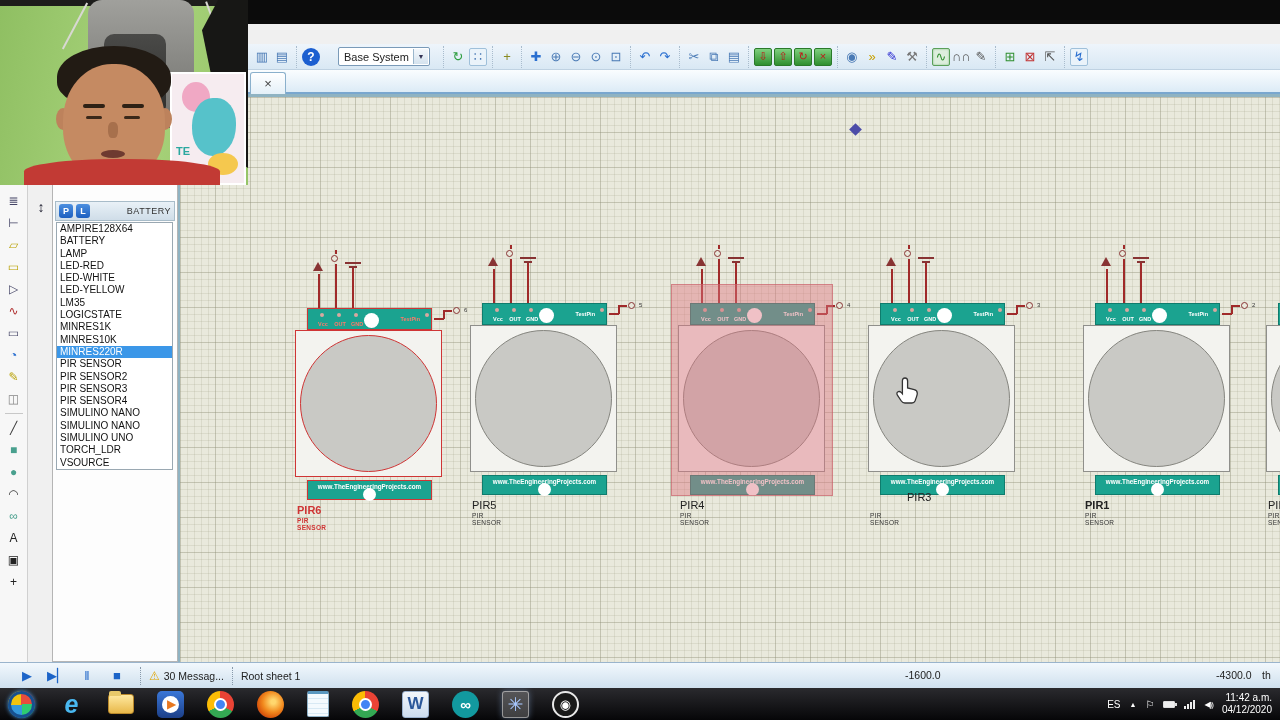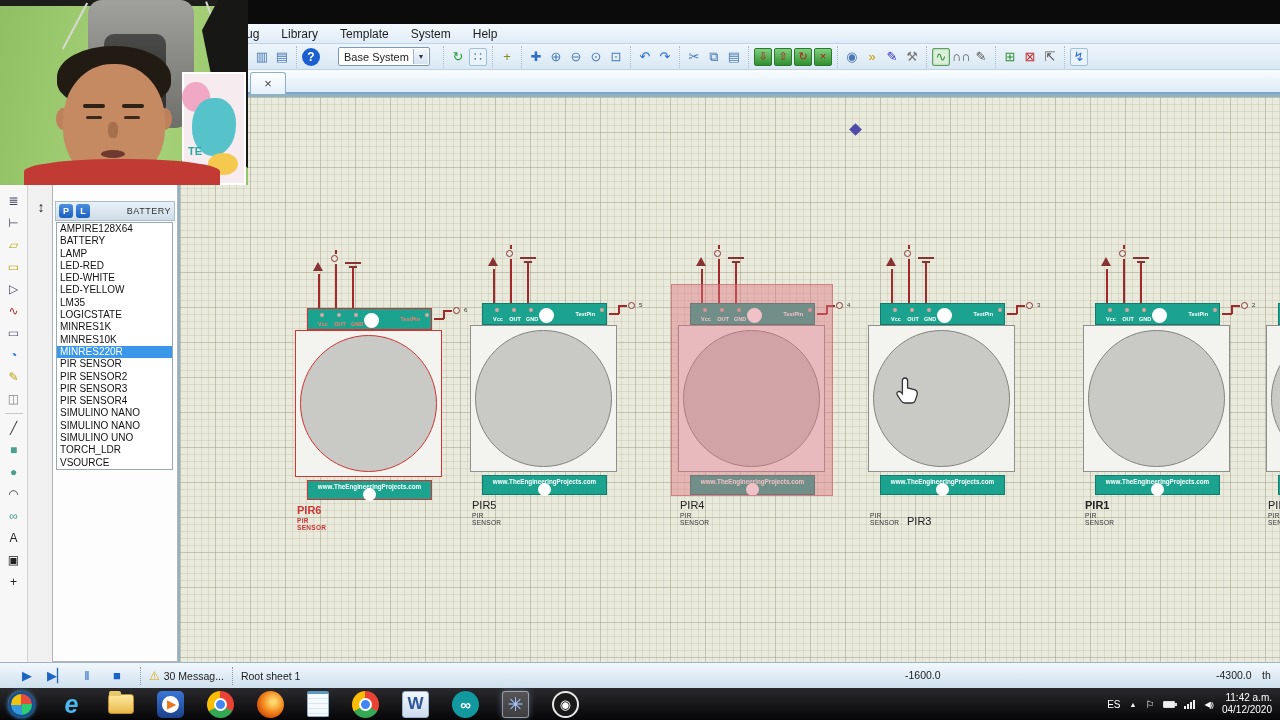--- a/index.html
+++ b/index.html
@@ -148,48 +148,41 @@
                 background:radial-gradient(ellipse at 45% 45%, #4a9a3f 30%, #2e7030 70%, transparent 72%); }
   .wc-hulkfig::after { content:""; position:absolute; left:8px; bottom:0px; width:34px; height:26px; background:#a02848; border-radius:40%; }
   .wc-backpack { position:absolute; left:88px; top:0px; width:106px; height:128px;
                  background:linear-gradient(#a0a09c,#6e6e6a); border-radius:14px 14px 20px 20px; }
   .wc-backpack::before { content:""; position:absolute; left:16px; top:34px; width:62px; height:82px;
                  background:linear-gradient(#4a4a48,#2e2e2c); border-radius:10px; }
   .wc-strap1,.wc-strap2 { position:absolute; width:2px; height:52px; background:#d8d8d2; top:0; }
   .wc-strap1 { left:74px; transform:rotate(28deg); }
   .wc-strap2 { left:214px; transform:rotate(-20deg); }
   .wc-cord { position:absolute; left:186px; top:96px; width:3px; height:70px; background:#2a2a28; transform:rotate(8deg); }
-  .wc-poster2 { position:absolute; right:2px; top:72px; width:64px; height:113px; background:#f6ecf0; border:2px solid #fff; }
+  .wc-poster2 { position:absolute; right:2px; top:72px; width:76px; height:113px; background:#f6ecf0; border:2px solid #fff; }
   .wc-blob1 { position:absolute; right:8px; top:24px; width:44px; height:58px; background:#56c2ca; border-radius:50% 45% 55% 50%; }
   .wc-blob2 { position:absolute; right:34px; top:8px; width:28px; height:30px; background:#f0a8c4; border-radius:50%; }
   .wc-blob3 { position:absolute; right:6px; bottom:8px; width:30px; height:22px; background:#f5c84e; border-radius:50%; }
   .wc-poster2 .tetxt { position:absolute; left:4px; bottom:26px; font-size:11px; font-weight:bold; color:#2ba8a0; }
   .wc-hair { position:absolute; left:57px; top:46px; width:114px; height:62px; background:#221b14; border-radius:50% 50% 42% 42%; }
   .wc-face { position:absolute; left:63px; top:64px; width:102px; height:118px; background:#c58a62; border-radius:48% 48% 45% 45%; }
   .wc-ear { position:absolute; top:108px; width:14px; height:22px; background:#bd825c; border-radius:50%; }
   .wc-brow { position:absolute; width:22px; height:4px; background:#2e2115; border-radius:2px; top:104px; }
   .wc-eye { position:absolute; width:16px; height:3px; background:#3a281a; border-radius:2px; top:116px; }
   .wc-nose { position:absolute; left:108px; top:122px; width:10px; height:16px; background:rgba(130,80,50,.45); border-radius:40%; }
   .wc-mouth { position:absolute; left:101px; top:150px; width:24px; height:8px; background:#6e3a30; border-radius:50%; }
   .wc-neck { position:absolute; left:100px; top:162px; width:30px; height:16px; background:#b87d56; }
   .wc-shirt { position:absolute; left:24px; bottom:0; width:196px; height:26px; background:#c23a34; border-radius:48% 48% 0 0; }
 </style>
 </head>
 <body>
 
 <div id="stage" data-name="proteus-app">
 
   <div class="titlebar" data-name="window-titlebar"></div>
-  <div class="menubar" data-name="menu-bar" id="menu-items">
-      <span data-name="menu-item-ug">ug</span>
-      <span data-name="menu-item-library">Library</span>
-      <span data-name="menu-item-template">Template</span>
-      <span data-name="menu-item-system">System</span>
-      <span data-name="menu-item-help">Help</span>
-    </div>
   <div class="toolbar" data-name="main-toolbar" id="toolbar-groups">
       <div class="tgroup" data-name="toolbar-group">
         <span class="tool" data-name="view-list-icon" style="color: rgb(74, 122, 181);">▥</span>
         <span class="tool" data-name="design-explorer-icon" style="color: rgb(74, 122, 181);">▤</span>
       </div>
       <div class="tgroup" data-name="toolbar-group">
         <span class="tool help" data-name="help-icon">?</span>
       </div>
       <div class="tgroup" data-name="toolbar-group" style="border: none;">
         <div class="combo" data-name="style-combo">
@@ -428,21 +421,21 @@
           <span class="dot" data-name="fresnel-hole" style="left: 56px; top: 3.5px; width: 15px; height: 15px;"></span>
           <span class="testlbl" data-name="testpin-label">TestPin</span>
           <span class="pindot" data-name="testpin-dot" style="left: 117px;"></span>
         </div>
         <div class="body" data-name="pir-body" style="left: 0px; top: 22px; width: 147px; height: 147px;"></div>
         <div class="lens" data-name="pir-lens" style="left: 5px; top: 27px; width: 137px; height: 137px;"></div>
         <div class="bar" data-name="pir-bottom-bar" style="left: 12px; top: 172px; width: 125px; height: 20px;">
           <span class="brand" data-name="brand-text">www.TheEngineeringProjects.com</span>
           <span class="dot" data-name="bottom-hole" style="left: 55px; top: 7px; width: 13px; height: 13px;"></span>
         </div>
-        <div class="nm" data-name="component-ref" style="left: 2px; top: 212px; padding-left: 37px;">PIR3</div>
+        <div class="nm" data-name="component-ref" style="left: 2px; top: 188px; padding-left: 37px;">PIR3</div>
         <div class="sub" data-name="component-type" style="left: 2px; top: 209px;">PIR SENSOR</div>
         <div class="wire" data-name="wire" style="left: 139px; top: 10px; width: 10px; height: 1.5px;"></div>
         <div class="wire" data-name="wire" style="left: 148px; top: 2px; width: 1.5px; height: 9px;"></div>
         <div class="wire" data-name="wire" style="left: 148px; top: 2px; width: 9px; height: 1.5px;"></div>
         <div class="tcirc" data-name="net-terminal-icon" style="left: 158px; top: -1px;"></div>
         <span class="net" data-name="net-label" style="left: 169px; top: -1px;">3</span>
       </div>
       <div class="pir" data-name="pir-component" style="left: 903px; top: 206px; width: 0px; height: 0px;">
         <div class="wire" data-name="wire" style="left: 23px; top: -34px; width: 1.5px; height: 34px;"></div>
         <div class="wire" data-name="wire" style="left: 40px; top: -44px; width: 1.5px; height: 44px;"></div>

